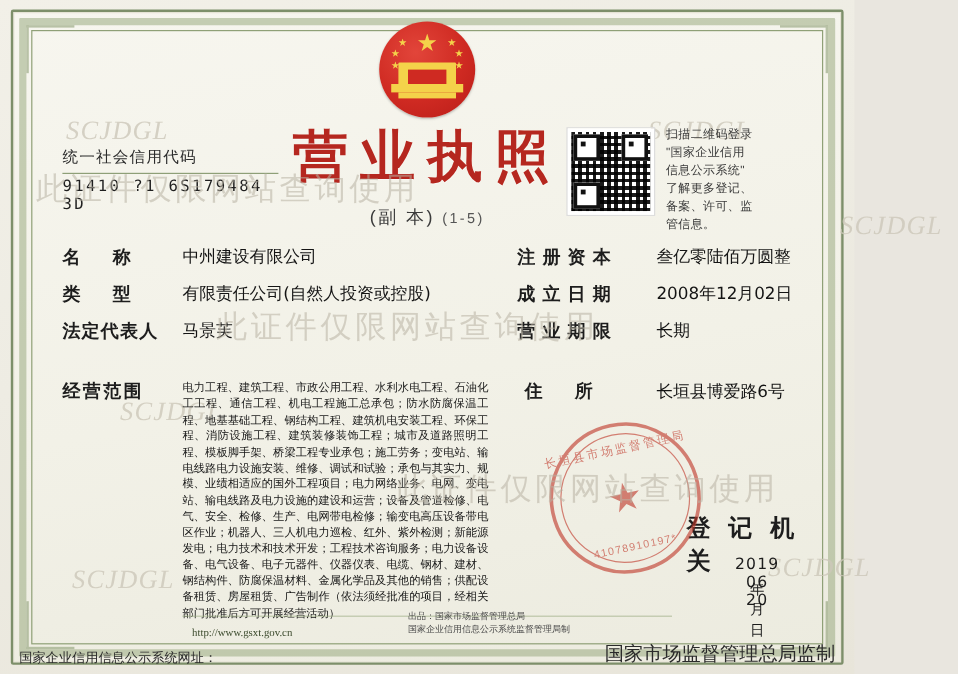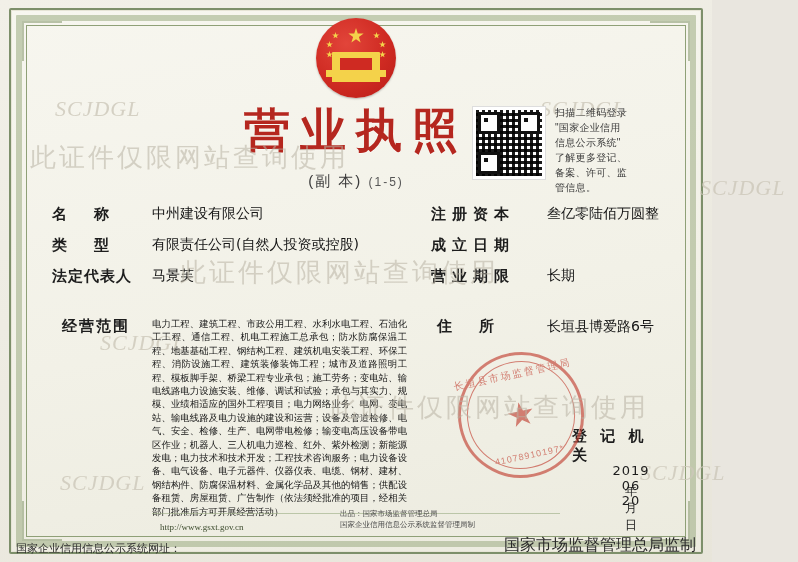--- a/index.html
+++ b/index.html
@@ -149,35 +149,35 @@
   .val{
     position:absolute;font-size:14px;color:#141414;
     font-family:"DejaVu Sans", sans-serif;
   }
   .col-l .lbl{left:0;}
   .col-l .val{left:100px;}
   .col-r .lbl{left:379px;}
   .col-r .val{left:495px;}
 
   .scope-label{
-    position:absolute;left:10px;top:112px;font-size:15px;font-weight:bold;color:#1d1d1d;letter-spacing:2px;
+    position:absolute;left:0;top:112px;font-size:15px;font-weight:bold;color:#1d1d1d;letter-spacing:2px;
     font-family:"DejaVu Sans", sans-serif;
   }
   .scope-text{
     position:absolute;left:100px;top:112px;width:255px;
     font-size:9.4px;line-height:13.4px;color:#161616;text-align:justify;
     font-family:"DejaVu Sans", sans-serif;
   }
 
   .addr-row{position:absolute;left:385px;top:112px;}
   .addr-row .lbl{position:static;display:inline-block;width:100px;}
   .addr-row .val{position:absolute;left:110px;top:1px;white-space:nowrap;}
 
   .reg-org{
-    position:absolute;left:520px;top:222px;font-size:15px;font-weight:bold;color:#1d1d1d;letter-spacing:4px;
+    position:absolute;left:520px;top:222px;font-size:20px;font-weight:bold;color:#1d1d1d;letter-spacing:4px;
     font-family:"DejaVu Sans", sans-serif;
   }
   .date-line{
     position:absolute;left:560px;top:258px;font-size:13px;color:#1d1d1d;letter-spacing:1px;
     font-family:"DejaVu Sans", sans-serif;
   }
   .date-line span{display:inline-block;width:38px;text-align:center;}
   .date-unit{
     position:absolute;left:560px;top:278px;font-size:12px;color:#1d1d1d;
     font-family:"DejaVu Sans", sans-serif;
@@ -249,20 +249,25 @@
     <div class="wall"></div>
     <div class="wall2"></div>
   </div>
 
   <div class="title">营业执照</div>
   <div class="subtitle">
     <span>(副 本)</span>
     <span class="num">(1-5)</span>
   </div>
 
+  <div class="code-block">
+    <div class="code-label">统一社会信用代码</div>
+    <div class="code-line"></div>
+    <div class="code-value">91410 ?1 6S179484 3D</div>
+  </div>
 
   <div class="qr-wrap">
     <div class="qr">
       <div class="fp a">
           <i></i>
         </div>
       <div class="fp b">
           <i></i>
         </div>
       <div class="fp c">
@@ -291,20 +296,21 @@
       <div class="lbl" style="letter-spacing:1px;">法定代表人</div>
       <div class="val">马景芙</div>
     </div>
 
     <div class="row col-r" style="position:absolute;top:0;left:0;right:0;">
       <div class="lbl">注册资本</div>
       <div class="val">叁亿零陆佰万圆整</div>
     </div>
     <div class="row col-r" style="position:absolute;top:31px;left:0;right:0;">
       <div class="lbl">成立日期</div>
+      <div class="val">2008年12月02日</div>
     </div>
     <div class="row col-r" style="position:absolute;top:62px;left:0;right:0;">
       <div class="lbl">营业期限</div>
       <div class="val">长期</div>
     </div>
 
     <div class="scope-label">经营范围</div>
     <div class="scope-text">电力工程、建筑工程、市政公用工程、水利水电工程、石油化工工程、通信工程、机电工程施工总承包；防水防腐保温工程、地基基础工程、钢结构工程、建筑机电安装工程、环保工程、消防设施工程、建筑装修装饰工程；城市及道路照明工程、模板脚手架、桥梁工程专业承包；施工劳务；变电站、输电线路电力设施安装、维修、调试和试验；承包与其实力、规模、业绩相适应的国外工程项目；电力网络业务、电网、变电站、输电线路及电力设施的建设和运营；设备及管道检修、电气、安全、检修、生产、电网带电检修；输变电高压设备带电区作业；机器人、三人机电力巡检、红外、紫外检测；新能源发电；电力技术和技术开发；工程技术咨询服务；电力设备设备、电气设备、电子元器件、仪器仪表、电缆、钢材、建材、钢结构件、防腐保温材料、金属化学品及其他的销售；供配设备租赁、房屋租赁、广告制作（依法须经批准的项目，经相关部门批准后方可开展经营活动）</div>
 
     <div class="addr-row">

